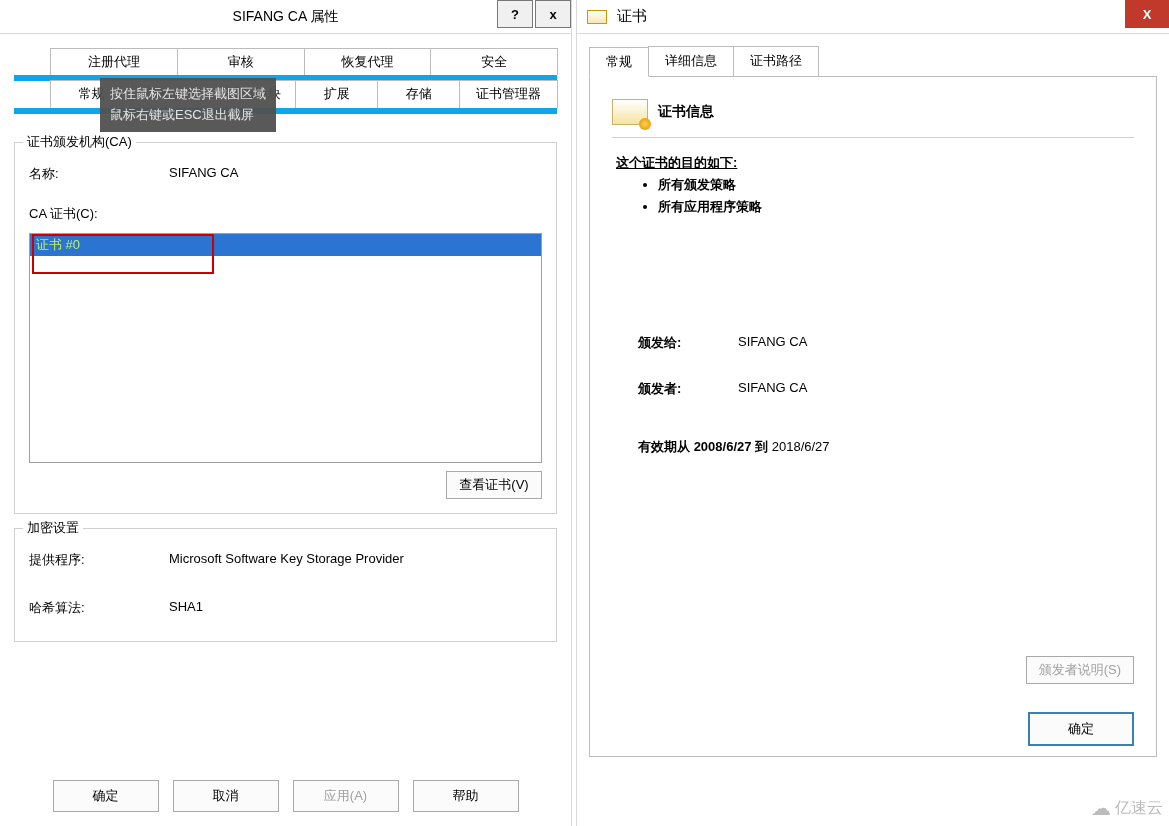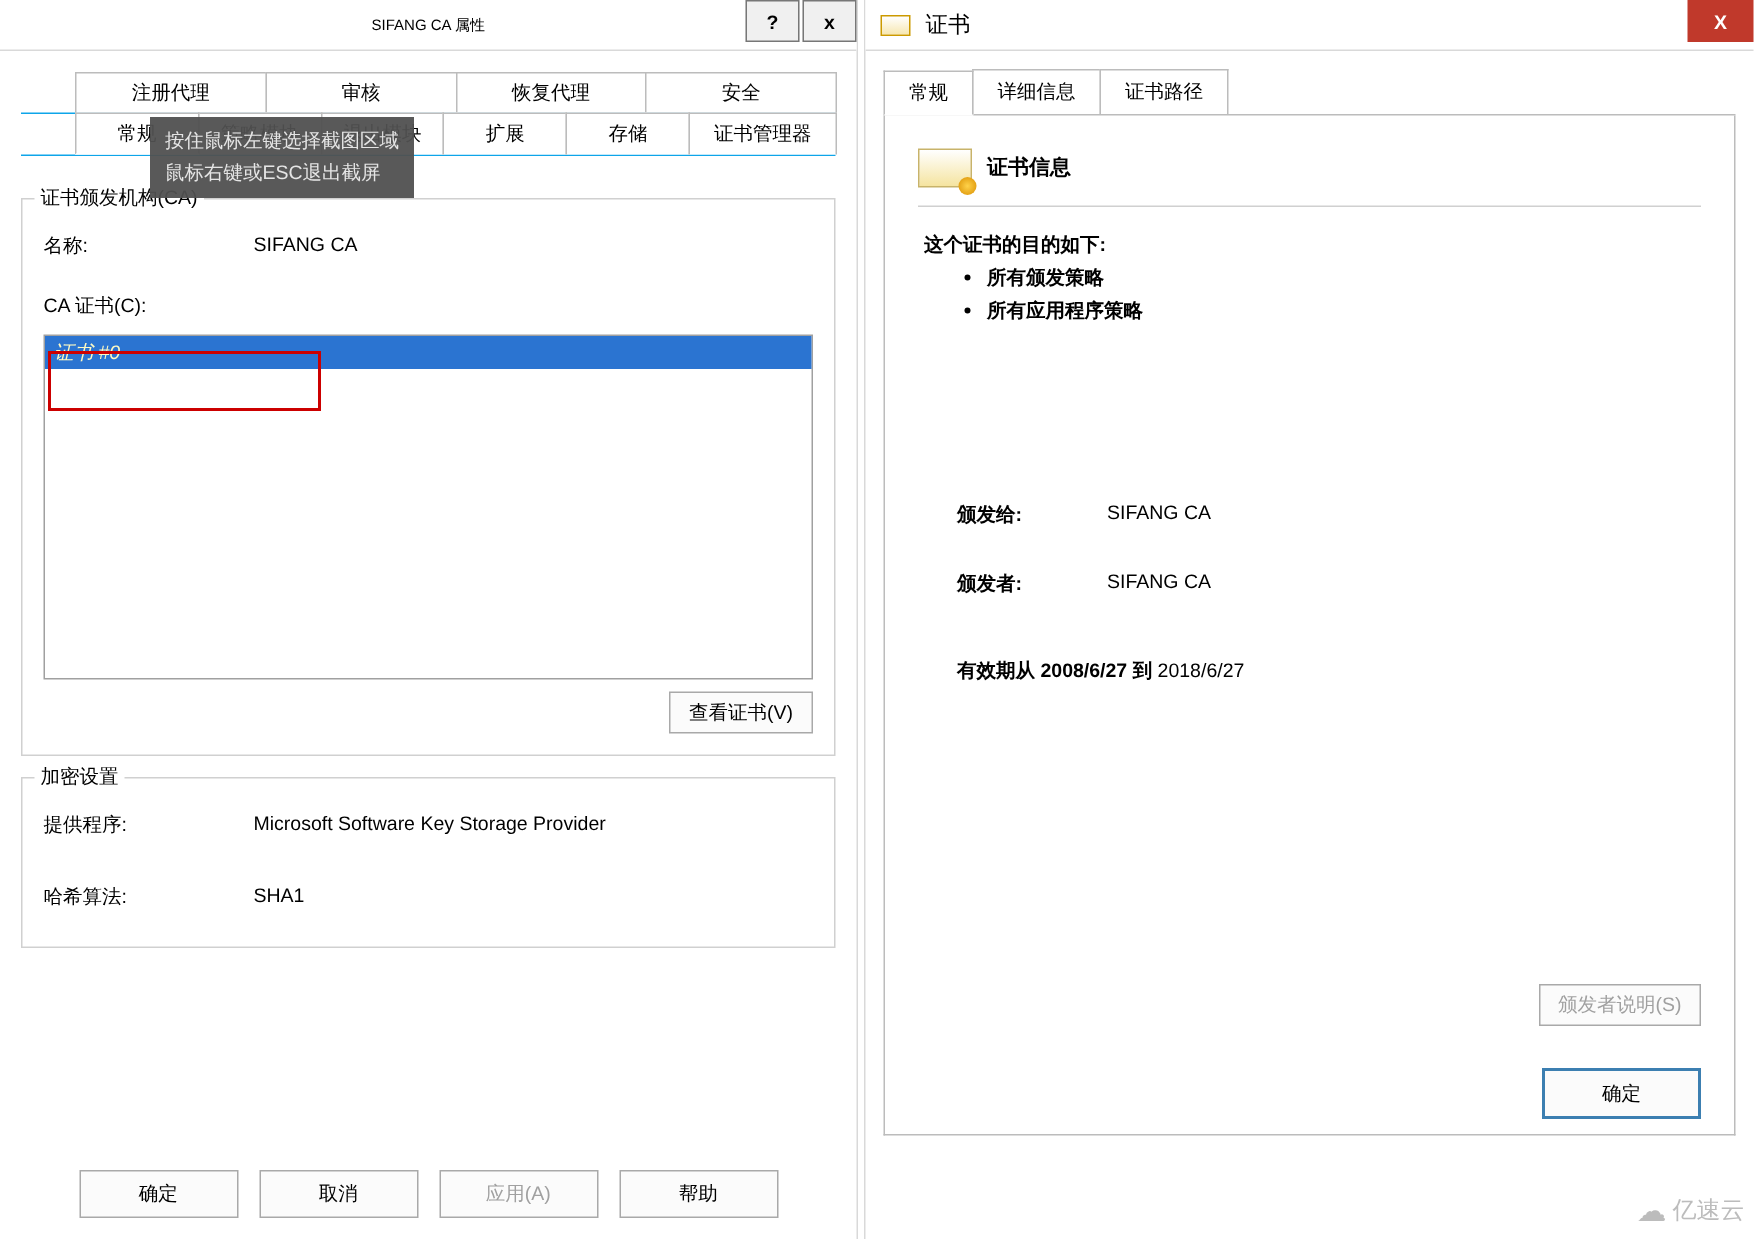--- a/index.html
+++ b/index.html
@@ -25,37 +25,37 @@
 .title-left {
   height: 34px;
   display: flex;
   align-items: center;
   justify-content: center;
   background: #fff;
   border-bottom: 1px solid #d9d9d9;
   position: relative;
 }
 .title-left .title-text {
-  font-size: 10px;
+  font-size: 14px;
 }
 .title-left .tb-btn {
   position: absolute; top: 0; height: 28px;
   width: 36px;
   border: 1px solid #777;
   display: flex; align-items: center; justify-content: center;
   font-weight: bold; background:#f0f0f0;
 }
 .title-left .help-btn { right: 38px; }
 .title-left .close-btn { right: 0; }
 
 
 .tabrow1wrap { padding: 14px 14px 0 14px; }
 .tabrow1, .tabrow2 {
   display: flex;
-  border-bottom: 1px solid #0ea5e9;
+  border-bottom: 6px solid #0ea5e9;
   padding-left: 36px;
 }
 .tabrow1 .tab, .tabrow2 .tab {
   flex: 1;
   border: 1px solid #bcbcbc;
   border-bottom: none;
   text-align: center;
   padding: 4px 0;
   background: #fff;
   margin-right: -1px;
@@ -92,23 +92,22 @@
 }
 .row { display:flex; margin:10px 0; }
 .row .lbl { width:140px; }
 .listbox {
   border:1px solid #a0a0a0;
   height:230px;
   margin-top:4px;
   background:#fff;
 }
 .listbox .item.sel {
-  background:#2b74d1; color:#fef9c3;
+  background:#2b74d1; color:#bef264;
   padding:2px 6px;
-  font-style:italic;
 }
 .red-frame {
   position:absolute;
   border:2px solid #cc0000;
   pointer-events:none;
 }
 .btn {
   border:1px solid #a9a9a9; background:#fbfbfb;
   padding:4px 12px; font-size:13px;
   min-width:96px; text-align:center;
@@ -168,21 +167,21 @@
 .cert-icon::after{
   content:""; position:absolute; right:-4px; bottom:-6px;
   width:12px; height:12px; border-radius:50%;
   background:radial-gradient(#ffd24a,#d98e00);
 }
 .cert-title { font-weight:bold; font-size:14px; }
 .inner-box {
   border-top:1px solid #d0d0d0;
   padding:16px 4px 4px 4px;
 }
-.purpose-label { font-weight:bold; margin-bottom:0; }
+.purpose-label { font-weight:bold; margin-bottom:0;text-decoration:underline; }
 .r-pane ul { list-style:disc; margin-left:42px; }
 .r-pane ul li { margin:4px 0;font-weight:bold; }
 
 .issue-block { margin-top:110px; padding-left:26px; }
 .issue-block .irow { display:flex; margin:28px 0; }
 .issue-block .ilbl { width:100px; font-weight:bold; }
 .valid-row { margin-top:40px; padding-left:26px; }
 .valid-row b { font-weight:bold; }
 
 .issuer-btn-row { position:absolute; right:22px; bottom:72px; }

